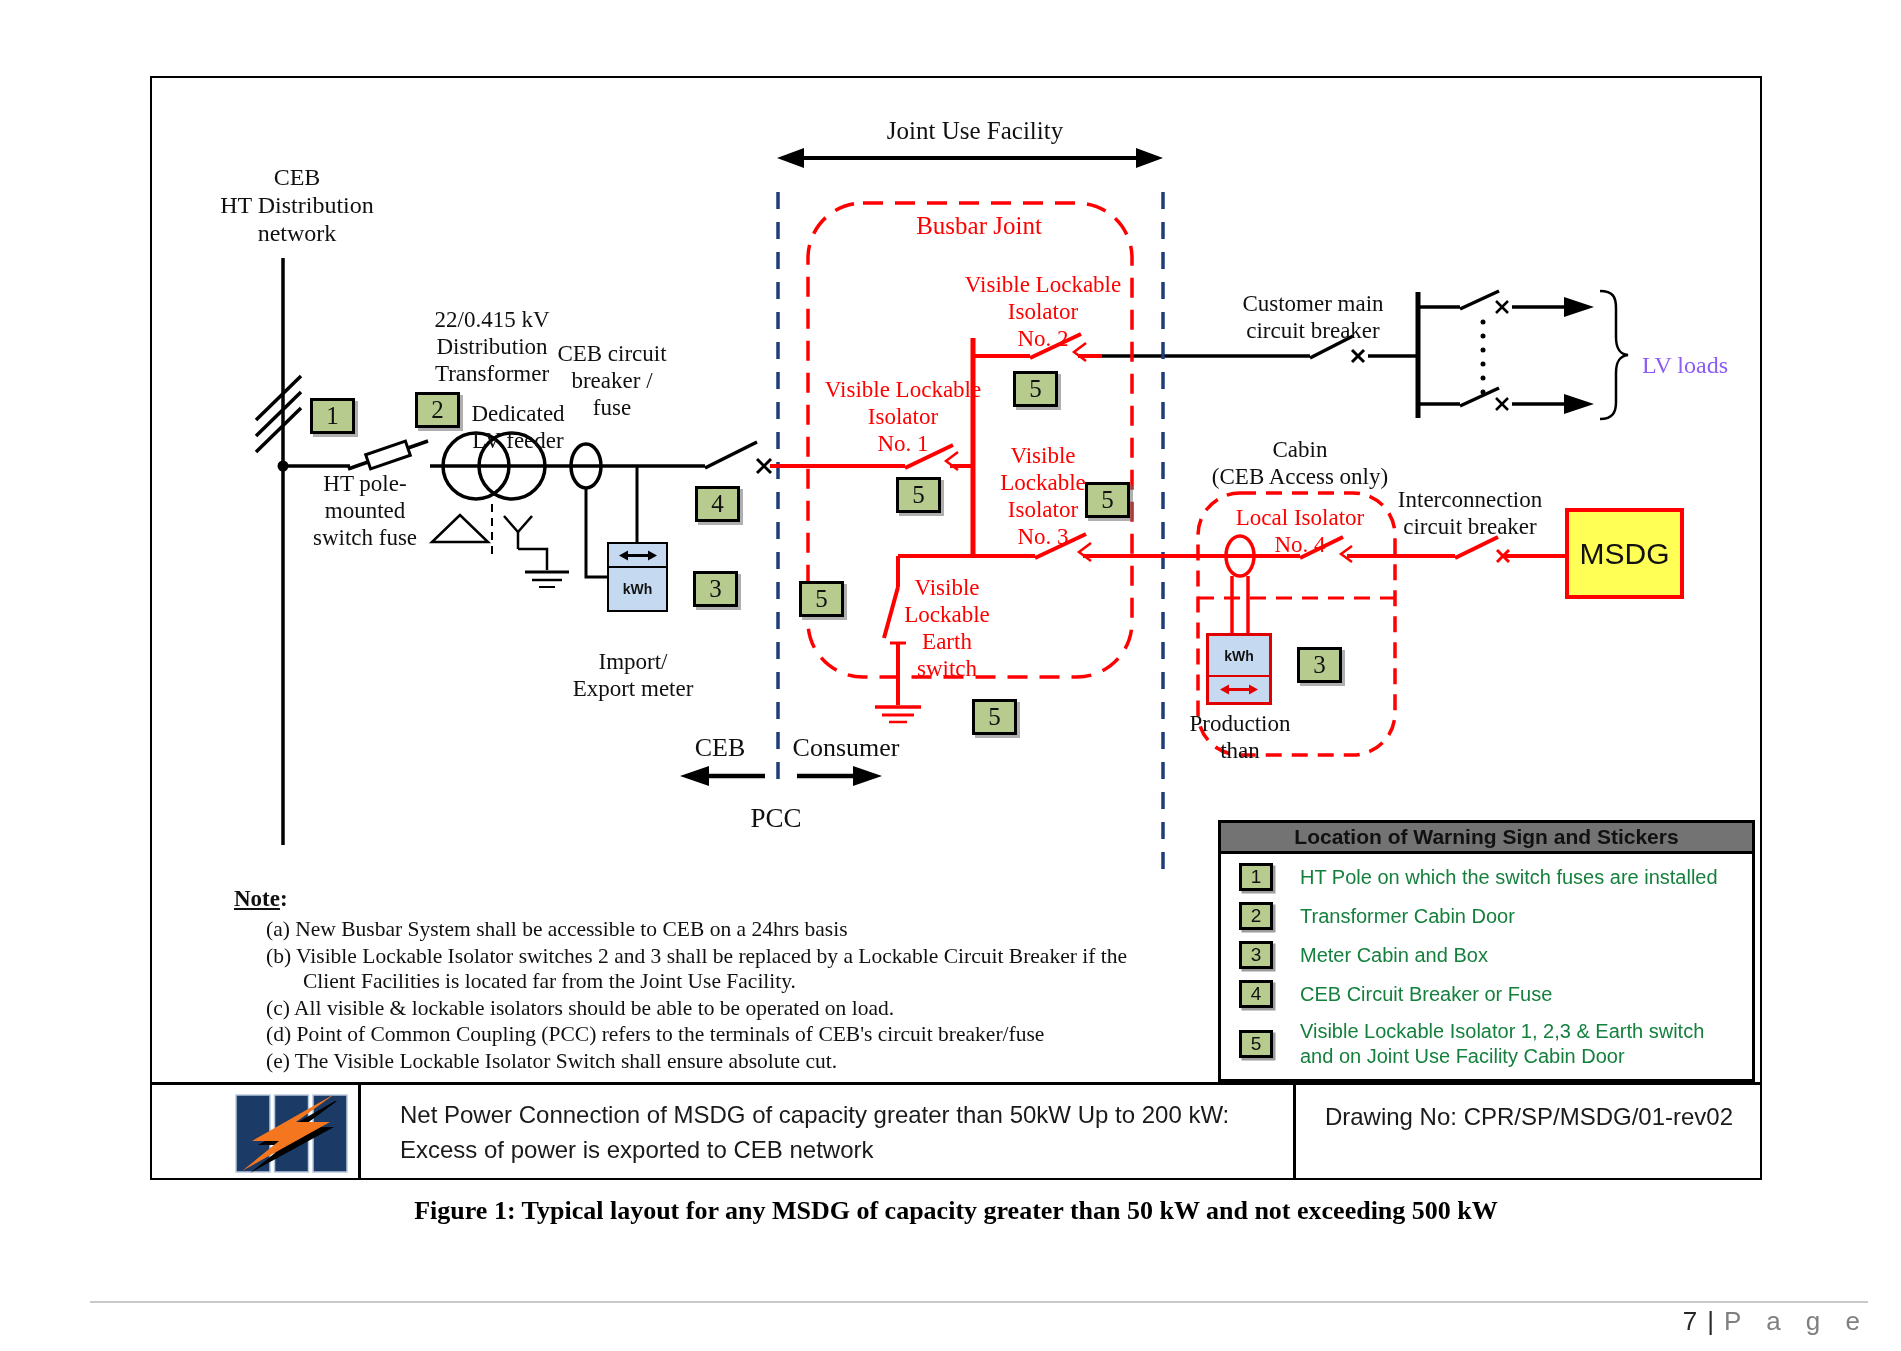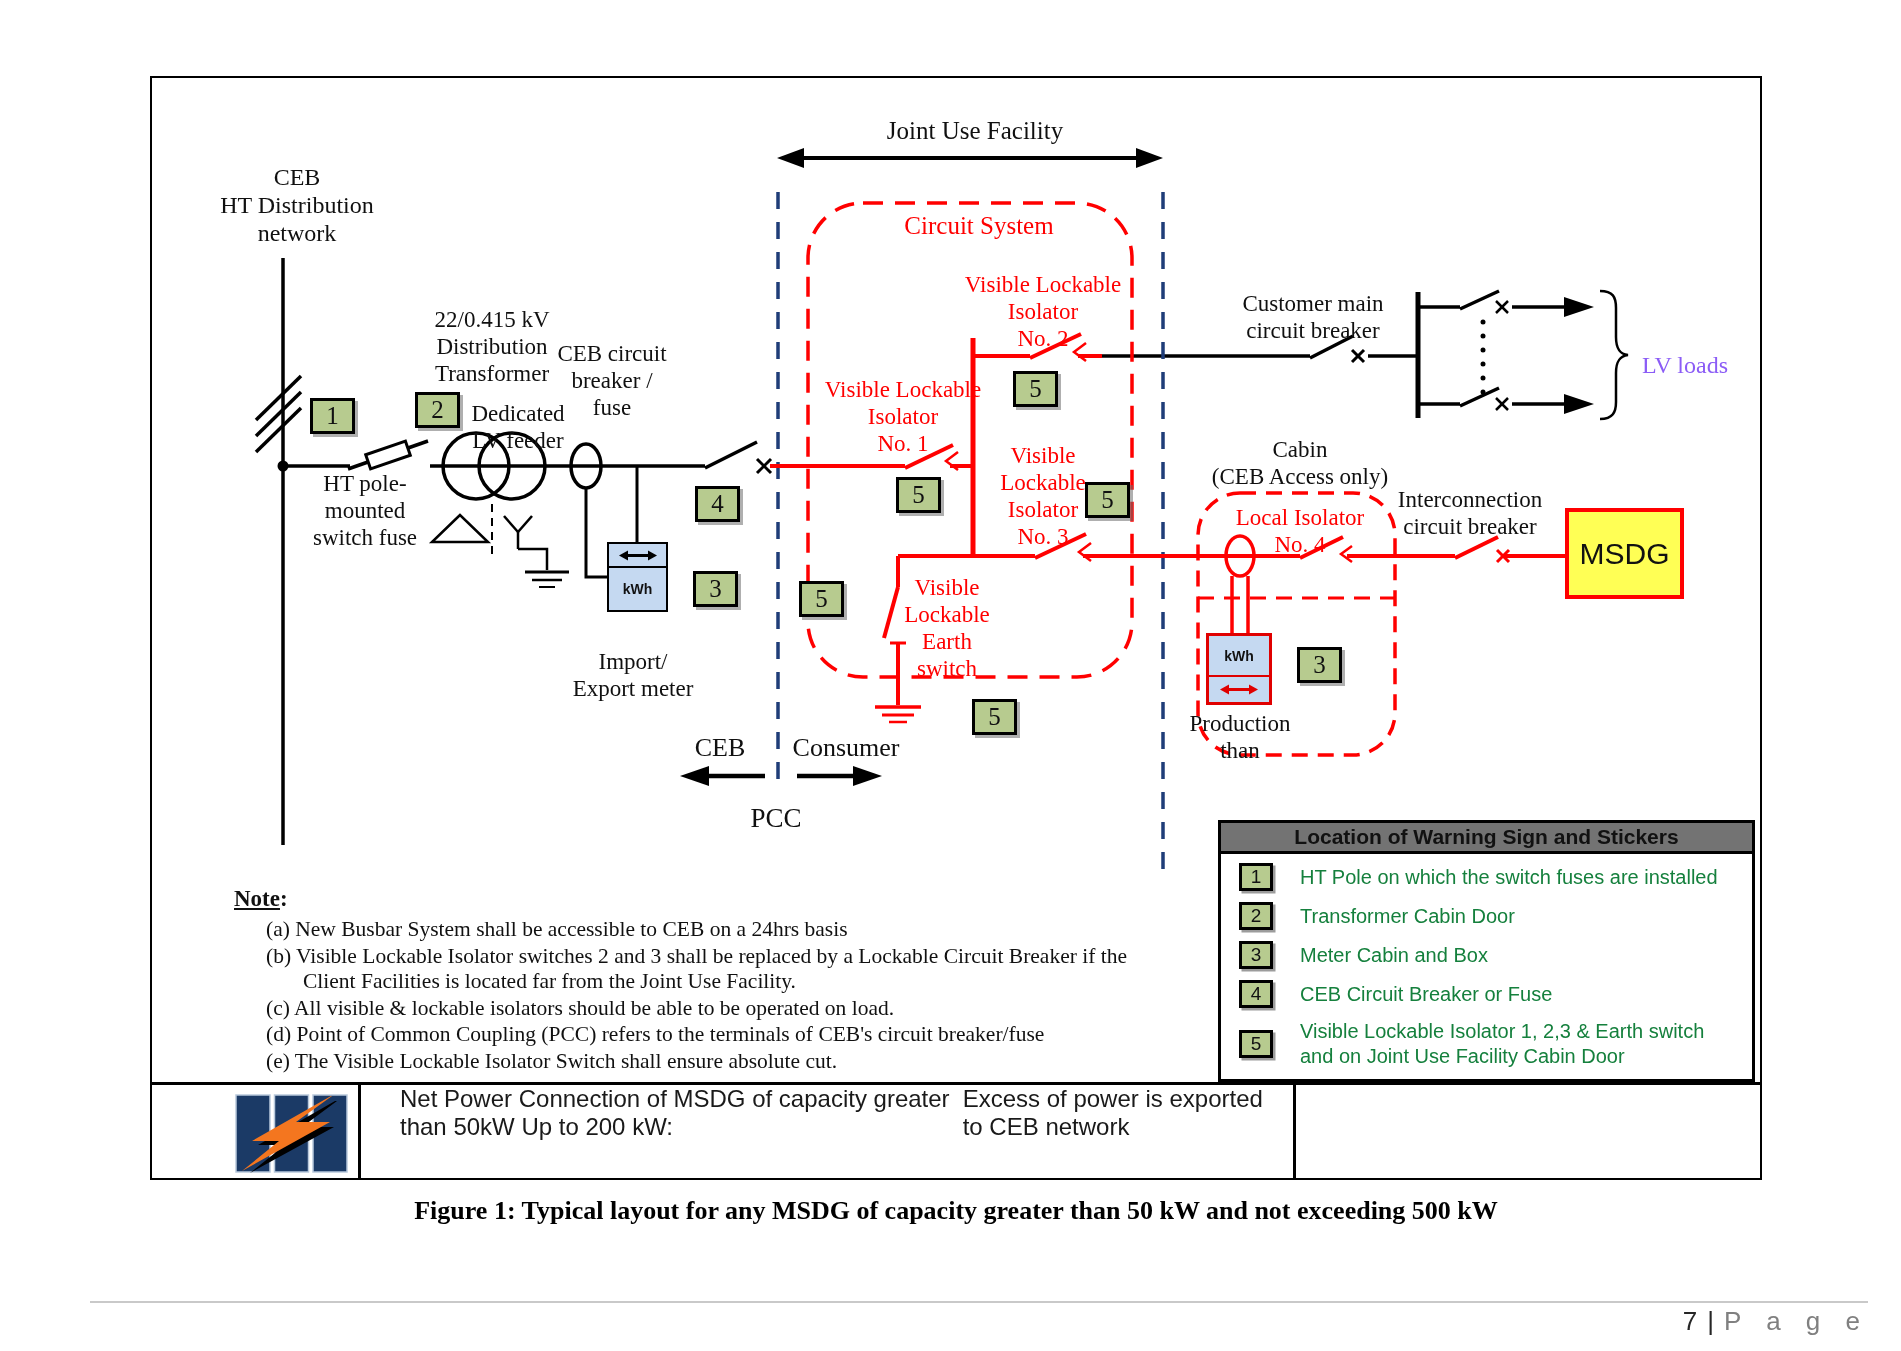--- a/index.html
+++ b/index.html
@@ -48,21 +48,21 @@
   .wbadge{flex:none;width:34px;height:28px;background:#b7cb8f;border:3.5px solid #000;box-sizing:border-box;
           display:flex;align-items:center;justify-content:center;font-size:19px;
           box-shadow:2.5px 2.5px 0 rgba(90,90,90,.6);}
   .wtext{margin-left:27px;font-size:20px;line-height:1.25;color:#15803d;}
   
   .bbar{position:absolute;left:150px;top:1082px;width:1612px;height:98px;border-top:3px solid #000;
         box-sizing:border-box;font-family:"Liberation Sans",sans-serif;}
   .bbar .div1{position:absolute;left:208px;top:0;bottom:0;width:3px;background:#000;}
   .bbar .div2{position:absolute;left:1143px;top:0;bottom:0;width:3px;background:#000;}
   .bbar .logo{position:absolute;left:84px;top:9px;}
-  .bbar .desc{position:absolute;left:250px;top:0;bottom:0;width:880px;display:flex;flex-direction:row;
+  .bbar .desc{position:absolute;left:250px;top:0;bottom:0;width:880px;display:flex;flex-direction:column;
         justify-content:center;gap:7px;font-size:24px;color:#1a1a1a;}
   .bbar .drawing{position:absolute;left:1146px;top:0;width:466px;text-align:center;padding-top:18px;
         font-size:24px;color:#1a1a1a;}
   
   .caption{position:absolute;left:956px;top:1196px;transform:translateX(-50%);white-space:nowrap;
         font-size:26px;font-weight:bold;font-family:"Liberation Serif",serif;color:#000;}
   .footrule{position:absolute;left:90px;top:1301px;width:1778px;height:2px;background:#c9c9c9;}
   .pagenum{position:absolute;right:32px;top:1306px;font-family:"Liberation Sans",sans-serif;font-size:26px;}
   .pagenum .n{color:#262626;}
   .pagenum .sep{color:#262626;margin:0 10px;}
@@ -213,21 +213,21 @@
       <line x1="1198" y1="598" x2="1395" y2="598" stroke-width="3" stroke-dasharray="16 10"></line>
     </g>
   </svg>
 
   <div class="figbox"></div>
 
   <div class="lbl" style="left:297px;top:163px;font-size:24px;">CEB
 HT Distribution
 network</div>
   <div class="lbl" style="left:975px;top:116px;font-size:25px;">Joint Use Facility</div>
-  <div class="lbl red" style="left:979px;top:211px;font-size:25px;">Circuit System</div>
+  <div class="lbl red" style="left:979px;top:211px;font-size:25px;">Busbar Joint</div>
   <div class="lbl" style="left:492px;top:307px;">22/0.415 kV
 Distribution
 Transformer</div>
   <div class="lbl" style="left:518px;top:401px;">Dedicated
 LV feeder</div>
   <div class="lbl" style="left:612px;top:329px;margin-top:12px;">CEB circuit
 breaker /
 fuse</div>
   <div class="lbl" style="left:365px;top:471px;">HT pole-
 mounted
@@ -346,20 +346,21 @@
         <rect x="40.5" y="1" width="34" height="77" fill="#1b3a66" stroke="#b9c9dc" stroke-width="1.5"></rect>
         <rect x="79" y="1" width="34" height="77" fill="#1b3a66" stroke="#b9c9dc" stroke-width="1.5"></rect>
         <polygon points="101,7 24,51 51,51 16,79 100,33 68,33 103,7" fill="#000"></polygon>
         <polygon points="97,2 18,47 45,47 8,77 96,28 62,28 98,2" fill="#f4761f"></polygon>
       </svg>
     </div>
     <div class="desc">
       <div>Net Power Connection of  MSDG of capacity greater than 50kW Up to 200 kW:</div>
       <div>Excess of power is exported to CEB network</div>
     </div>
+    <div class="drawing">Drawing No: CPR/SP/MSDG/01-rev02</div>
   </div>
 
   <div class="caption">Figure 1: Typical layout for any MSDG of capacity greater than 50 kW and not exceeding 500 kW</div>
   <div class="footrule"></div>
   <div class="pagenum">
     <span class="n">7</span><span class="sep">|</span><span class="w">P a g e</span>
   </div>
 
 </div>
 

